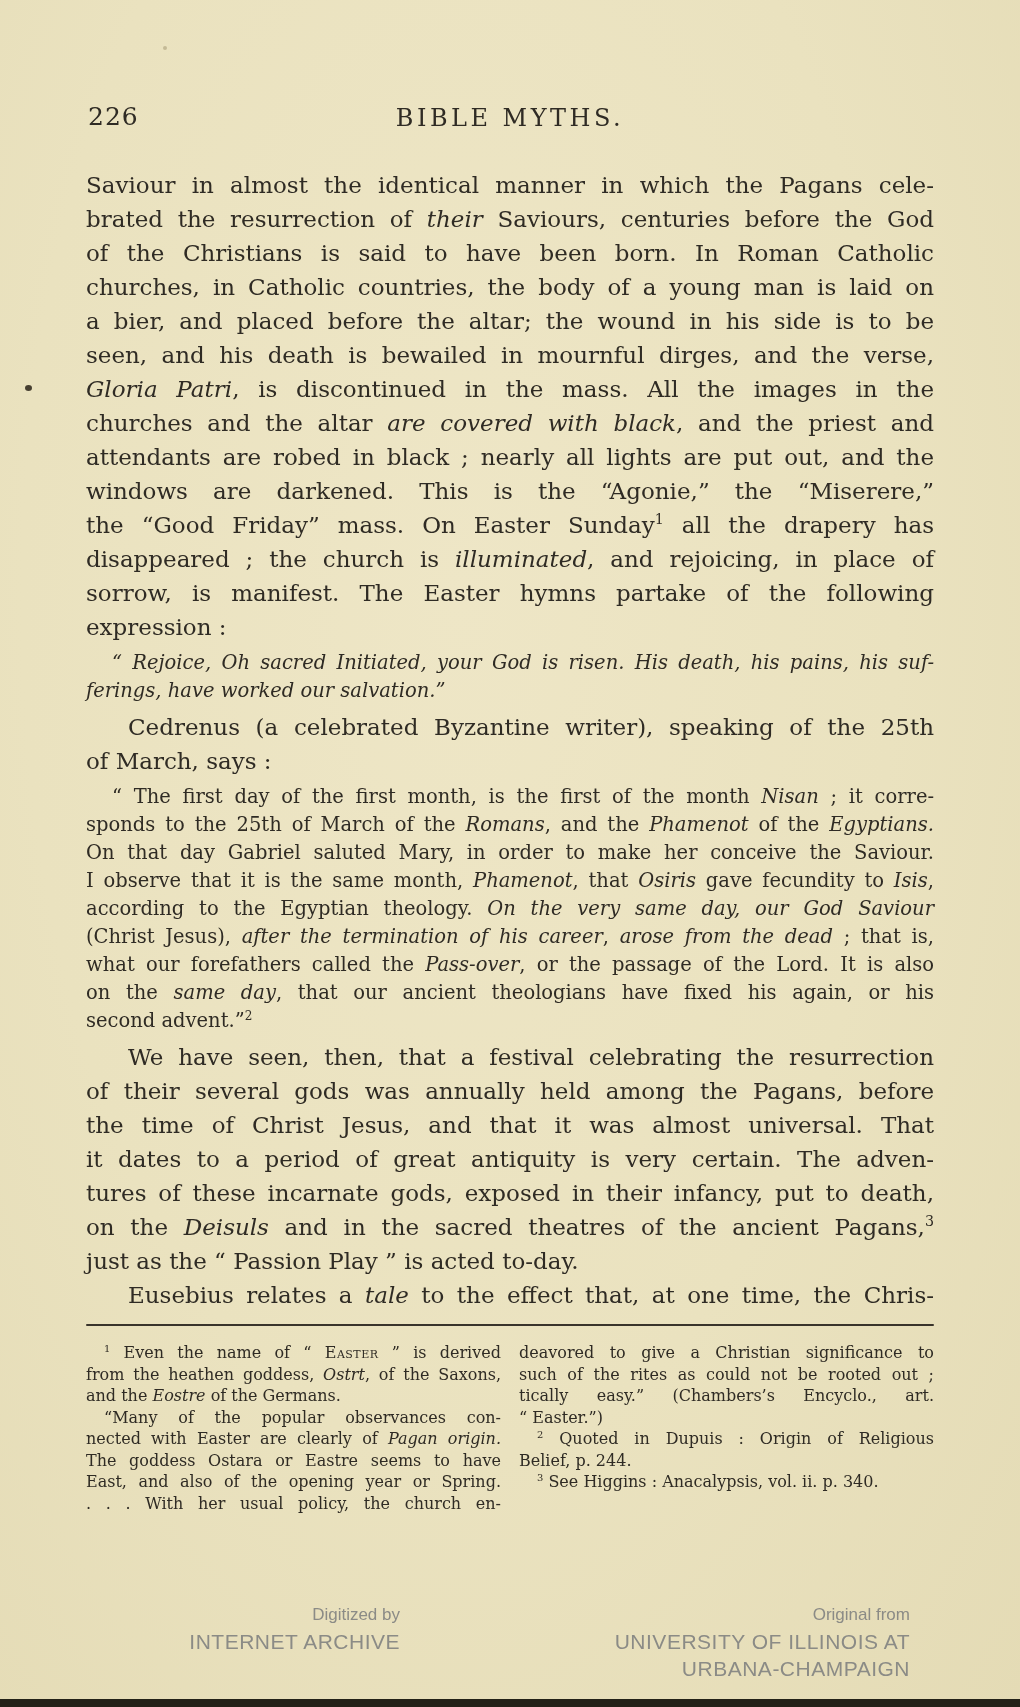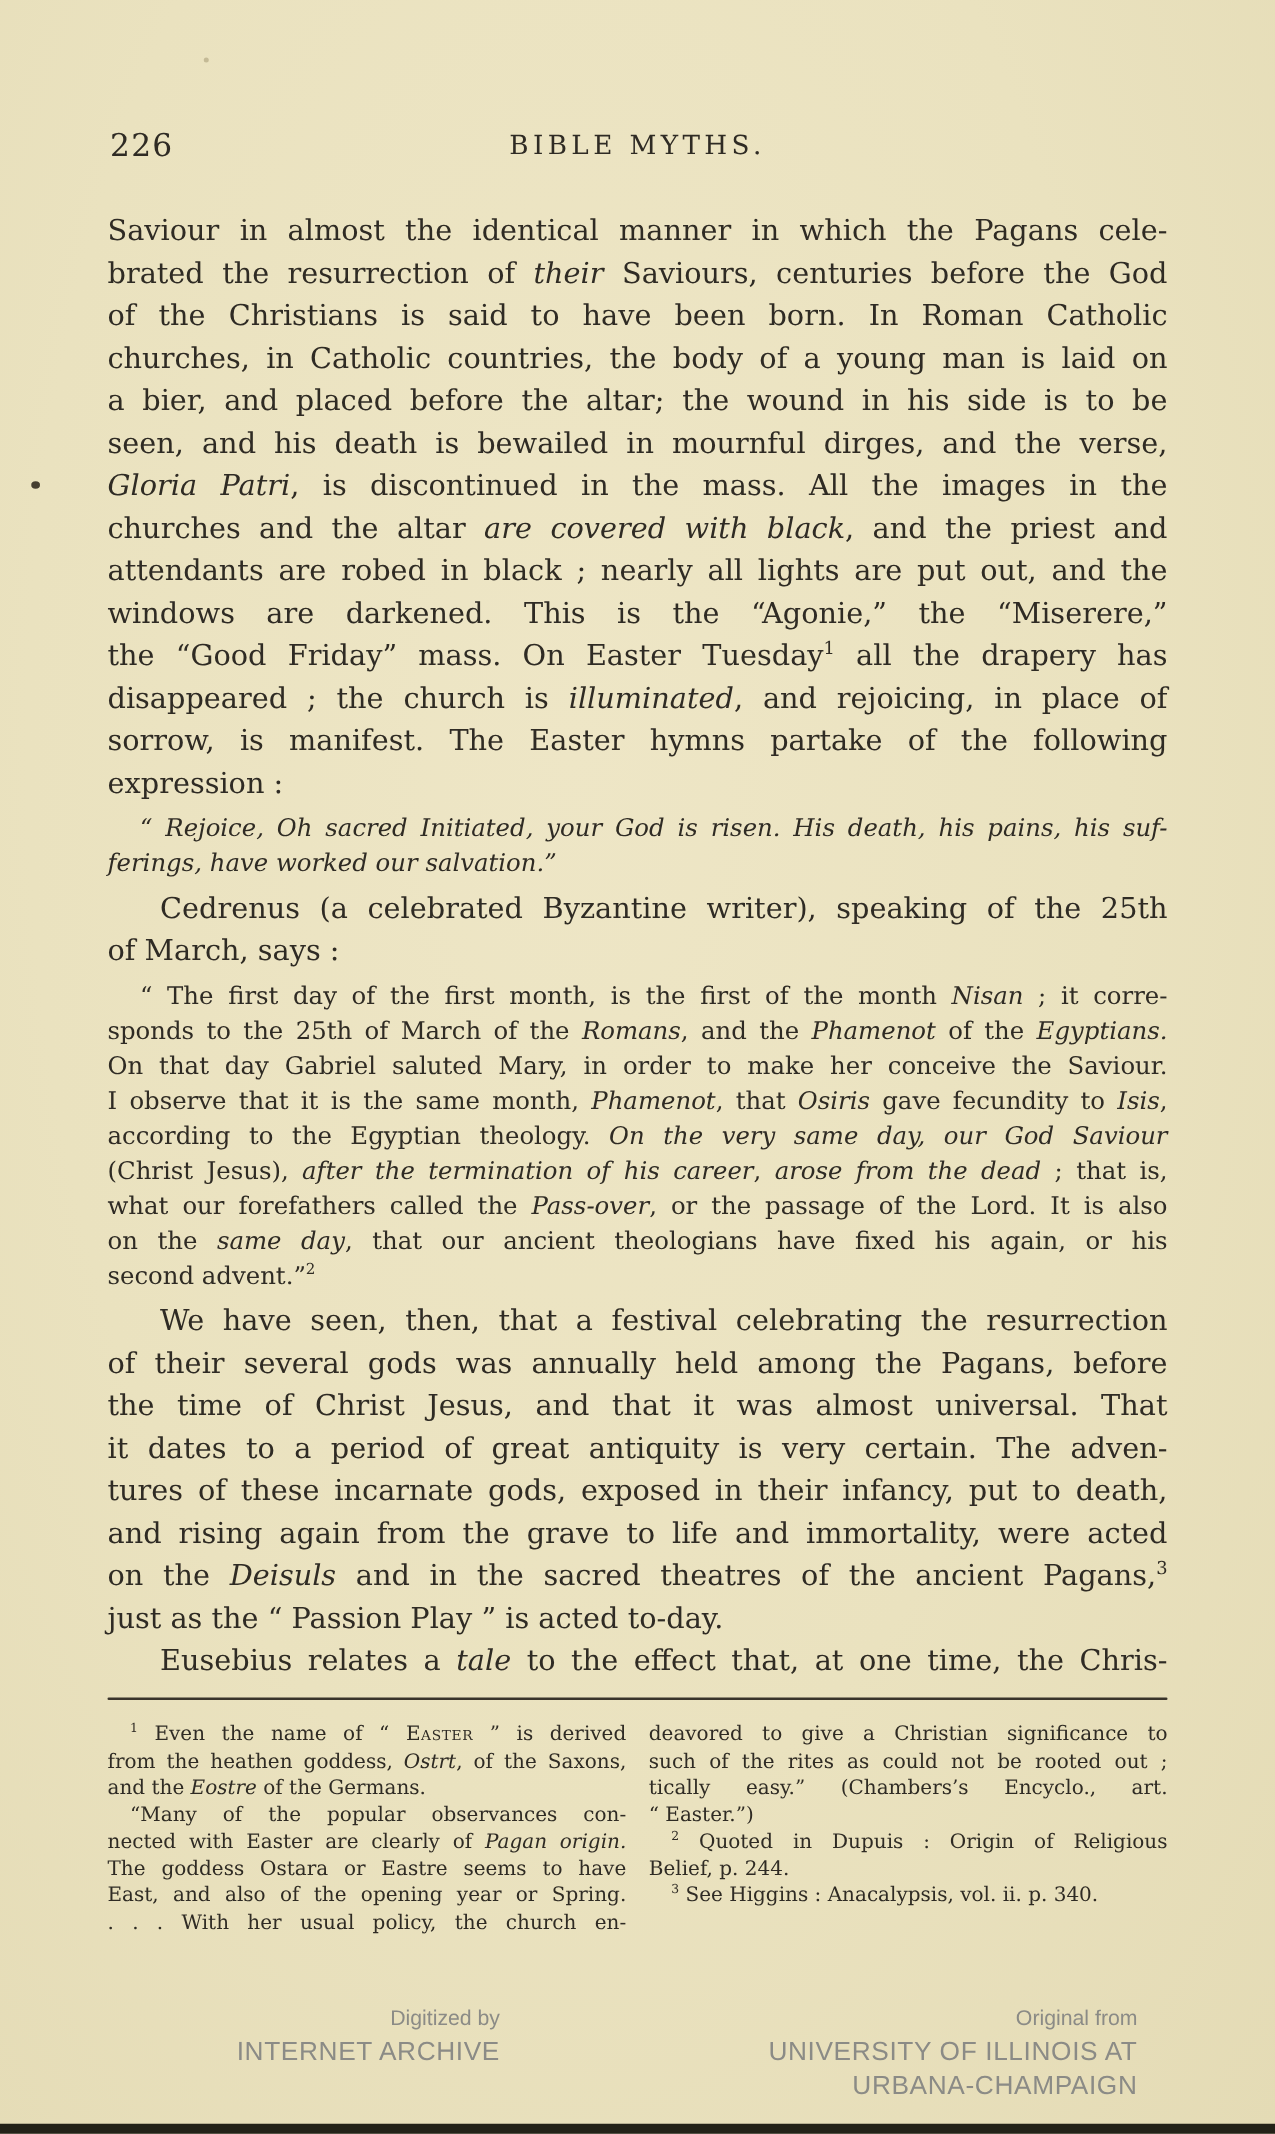--- a/index.html
+++ b/index.html
@@ -4,21 +4,21 @@
 <style>
   html,body{margin:0;padding:0;}
   body{
     width:1020px;height:1707px;position:relative;overflow:hidden;
     background:radial-gradient(ellipse at 45% 35%, #eee6c6 0%, #eae2bf 55%, #e4dbb5 100%);
     font-family:"DejaVu Serif", serif;color:#2f2b24;
   }
   .page-text{position:absolute;left:86px;top:100px;width:848px;}
   .pheader{position:relative;height:36px;margin-bottom:32px;}
   .page-number{position:absolute;left:2px;top:2px;font-size:25px;letter-spacing:1px;}
-  .header-title{text-align:center;font-size:21px;letter-spacing:3.5px;padding-top:4px;}
+  .header-title{text-align:center;font-size:24px;letter-spacing:3.5px;padding-top:4px;}
   .para{margin:0;}
   .para.body{font-size:23px;line-height:34px;}
   .para.quote{font-size:19.5px;line-height:28px;margin:5px 0;}
   .line{text-align:justify;}
   .line.j{text-align-last:justify;}
   .para.body .line.ind{text-indent:42px;}
   .para.quote .line.ind{text-indent:26px;}
   .it{font-style:italic;}
   .sc{font-variant:small-caps;letter-spacing:0.5px;}
   sup{font-size:62%;vertical-align:super;line-height:0;}
@@ -49,21 +49,21 @@
         <div class="line j"><span>Saviour in almost the identical manner in which the Pagans cele-</span></div>
         <div class="line j"><span>brated the resurrection of </span><span class="it">their</span><span> Saviours, centuries before the God</span></div>
         <div class="line j"><span>of the Christians is said to have been born. In Roman Catholic</span></div>
         <div class="line j"><span>churches, in Catholic countries, the body of a young man is laid on</span></div>
         <div class="line j"><span>a bier, and placed before the altar; the wound in his side is to be</span></div>
         <div class="line j"><span>seen, and his death is bewailed in mournful dirges, and the verse,</span></div>
         <div class="line j"><span class="it">Gloria Patri</span><span>, is discontinued in the mass. All the images in the</span></div>
         <div class="line j"><span>churches and the altar </span><span class="it">are covered with black</span><span>, and the priest and</span></div>
         <div class="line j"><span>attendants are robed in black ; nearly all lights are put out, and the</span></div>
         <div class="line j"><span>windows are darkened. This is the “Agonie,” the “Miserere,”</span></div>
-        <div class="line j"><span>the “Good Friday” mass. On Easter Tuesday</span><sup>1</sup><span> all the drapery has</span></div>
+        <div class="line j"><span>the “Good Friday” mass. On Easter Sunday</span><sup>1</sup><span> all the drapery has</span></div>
         <div class="line j"><span>disappeared ; the church is </span><span class="it">illuminated</span><span>, and rejoicing, in place of</span></div>
         <div class="line j"><span>sorrow, is manifest. The Easter hymns partake of the following</span></div>
         <div class="line"><span>expression :</span></div>
       </div>
       <div class="para quote">
         <div class="line j ind"><span class="it">“ Rejoice, Oh sacred Initiated, your God is risen. His death, his pains, his suf-</span></div>
         <div class="line"><span class="it">ferings, have worked our salvation.”</span></div>
       </div>
       <div class="para body">
         <div class="line j ind"><span>Cedrenus (a celebrated Byzantine writer), speaking of the 25th</span></div>
@@ -79,21 +79,20 @@
         <div class="line j"><span>what our forefathers called the </span><span class="it">Pass-over</span><span>, or the passage of the Lord. It is also</span></div>
         <div class="line j"><span>on the </span><span class="it">same day</span><span>, that our ancient theologians have fixed his again, or his</span></div>
         <div class="line"><span>second advent.”</span><sup>2</sup></div>
       </div>
       <div class="para body">
         <div class="line j ind"><span>We have seen, then, that a festival celebrating the resurrection</span></div>
         <div class="line j"><span>of their several gods was annually held among the Pagans, before</span></div>
         <div class="line j"><span>the time of Christ Jesus, and that it was almost universal. That</span></div>
         <div class="line j"><span>it dates to a period of great antiquity is very certain. The adven-</span></div>
         <div class="line j"><span>tures of these incarnate gods, exposed in their infancy, put to death,</span></div>
-        <div class="line j"><span>and rising again from the grave to life and immortality, were acted</span></div>
         <div class="line j"><span>on the </span><span class="it">Deisuls</span><span> and in the sacred theatres of the ancient Pagans,</span><sup>3</sup></div>
         <div class="line"><span>just as the “ Passion Play ” is acted to-day.</span></div>
       </div>
       <div class="para body">
         <div class="line j ind"><span>Eusebius relates a </span><span class="it">tale</span><span> to the effect that, at one time, the Chris-</span></div>
       </div>
       <div class="rule"></div>
       <div class="footnotes">
         <div class="fcol">
           <div class="line j ind"><sup>1</sup><span> Even the name of “ </span><span class="sc">Easter</span><span> ” is derived</span></div>

